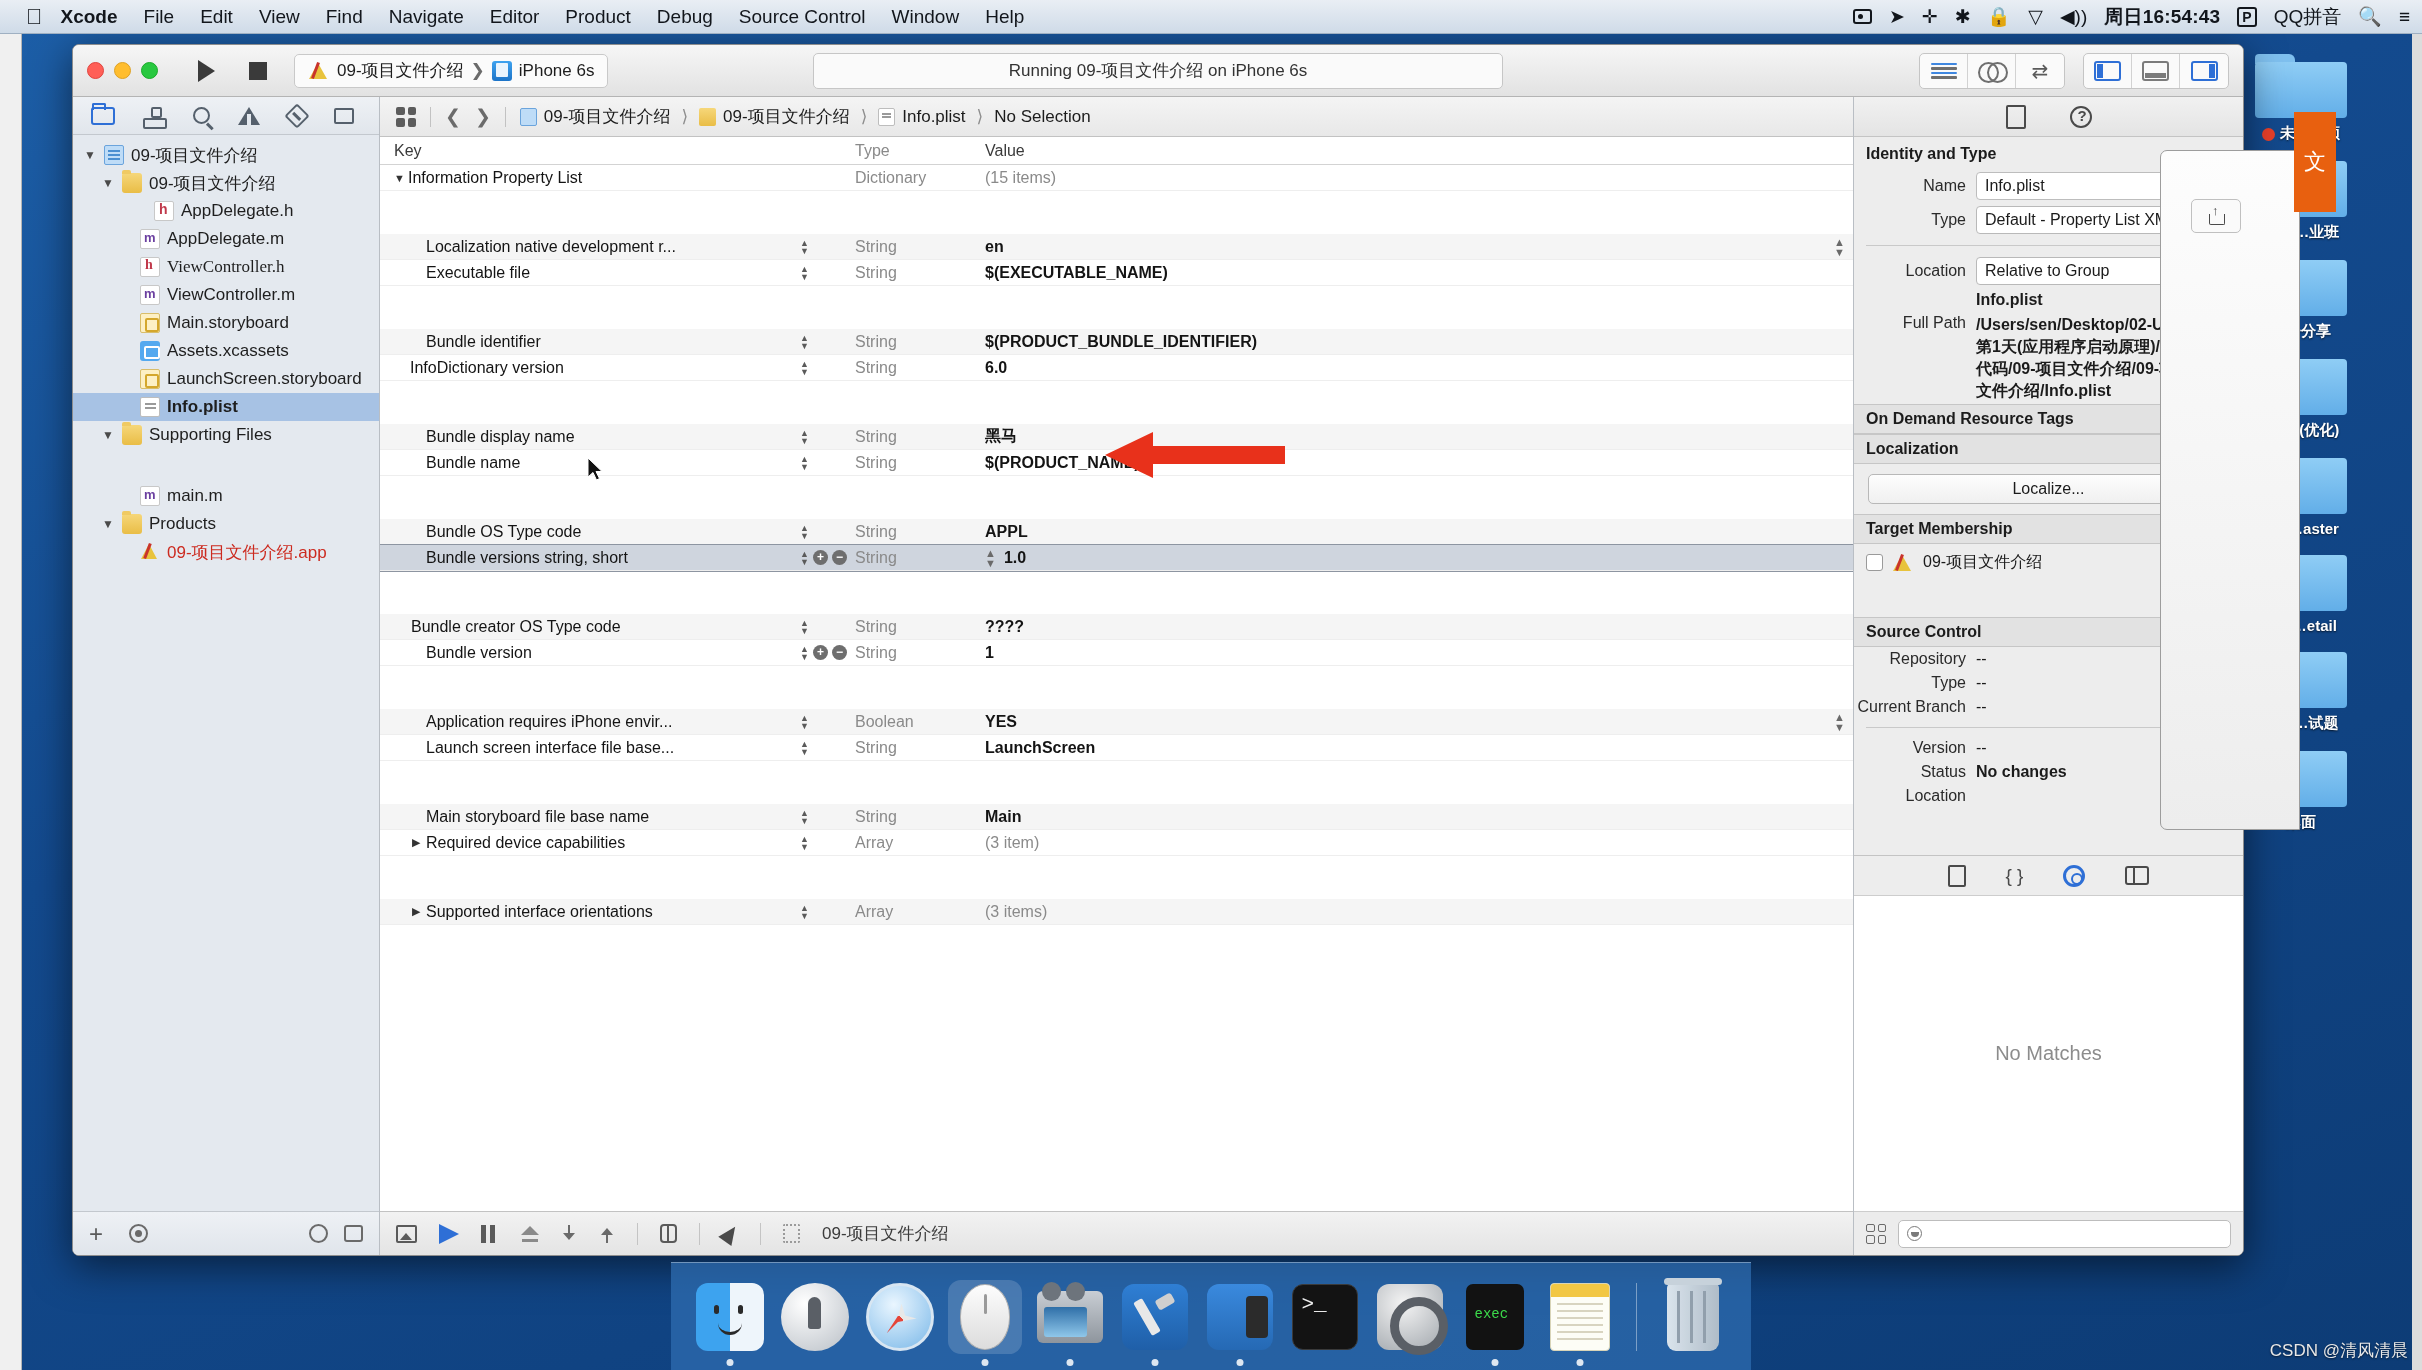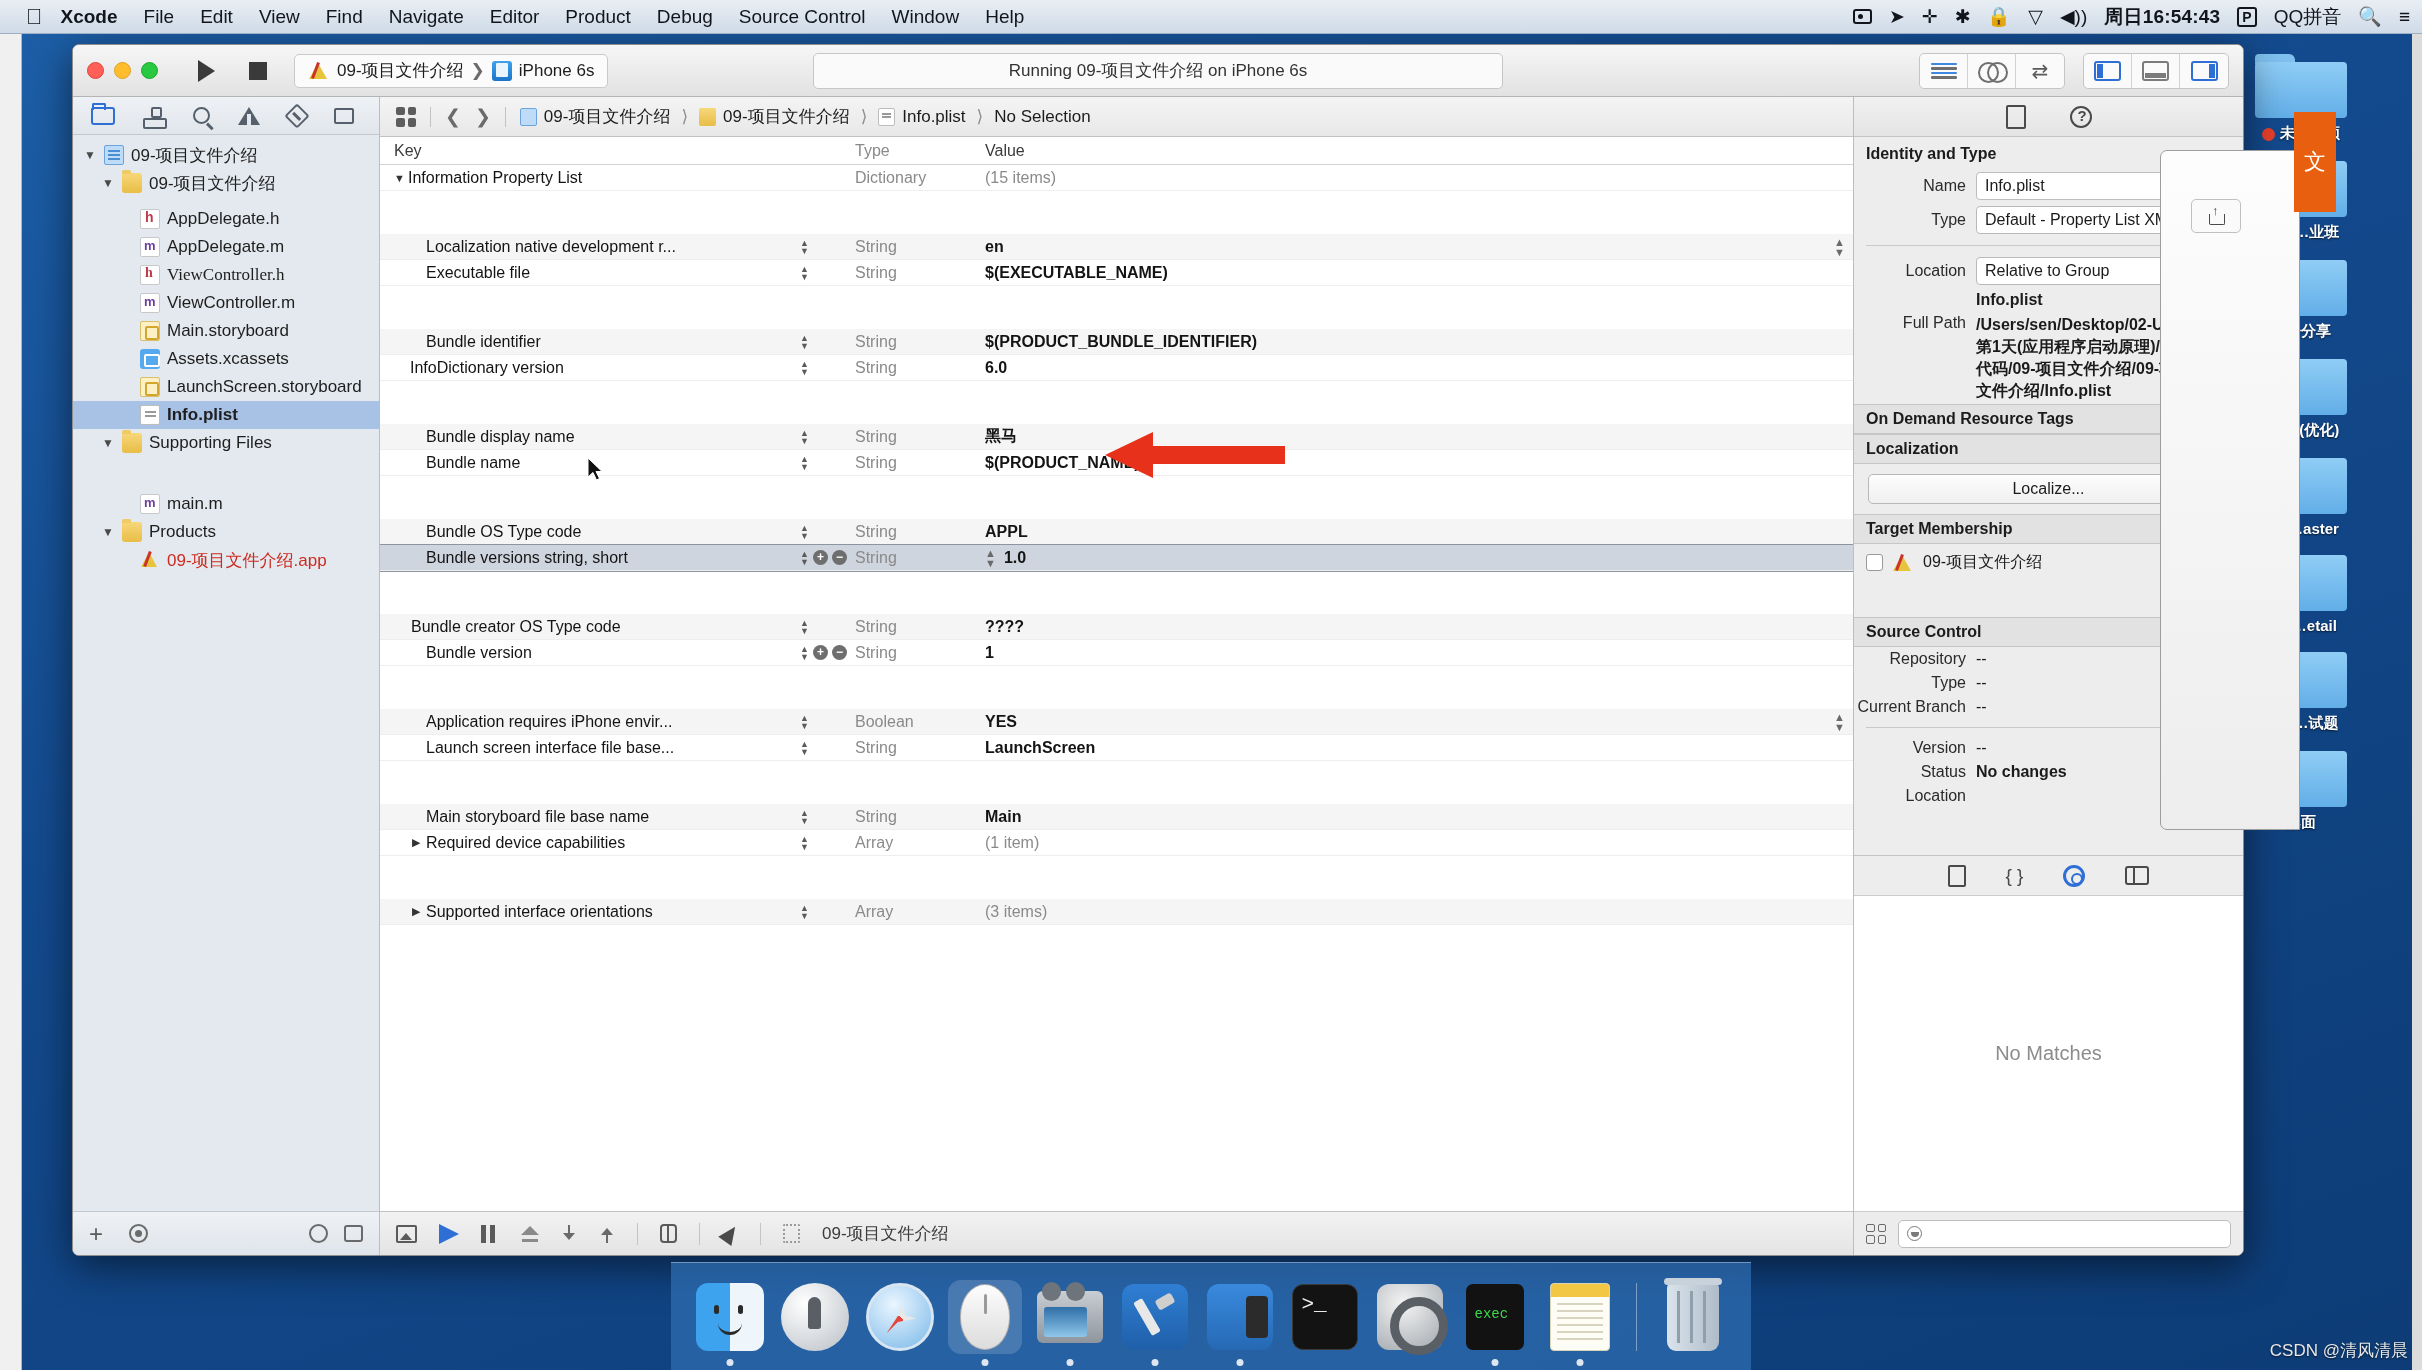--- a/index.html
+++ b/index.html
@@ -544,21 +544,21 @@
           <div class="trow" style="padding-left: 10px;">
             <span class="tw">▼</span>
             <span class="fico proj"></span>
             <span class="tname">09-项目文件介绍</span>
           </div>
           <div class="trow" style="padding-left: 28px;">
             <span class="tw">▼</span>
             <span class="fico fold"></span>
             <span class="tname">09-项目文件介绍</span>
           </div>
-          <div class="trow" style="padding-left: 46px; margin-top: 8px;">
+          <div class="trow" style="padding-left: 60px;">
             <span class="tw"></span>
             <span class="fico h"></span>
             <span class="tname">AppDelegate.h</span>
           </div>
           <div class="trow" style="padding-left: 46px;">
             <span class="tw"></span>
             <span class="fico m"></span>
             <span class="tname">AppDelegate.m</span>
           </div>
           <div class="trow" style="padding-left: 46px; font-family: Liberation Serif, serif;">
@@ -888,21 +888,21 @@
               <span>Required device capabilities</span>
             </span>
             <span class="c-ctrls">
               <span class="stepper">
                 <b>▲</b>
                 <b>▼</b>
               </span>
             </span>
             <span class="c-type">Array</span>
             <span class="c-val">
-              <span style="color: rgb(138, 138, 138); font-weight: normal;">(1 item)</span>
+              <span style="color: rgb(138, 138, 138); font-weight: normal;">(3 item)</span>
             </span>
           </div>
           <div class="prow alt">
             <span class="c-key" style="padding-left: 32px;">
               <span class="disc">▶</span>
               <span>Supported interface orientations</span>
             </span>
             <span class="c-ctrls">
               <span class="stepper">
                 <b>▲</b>

